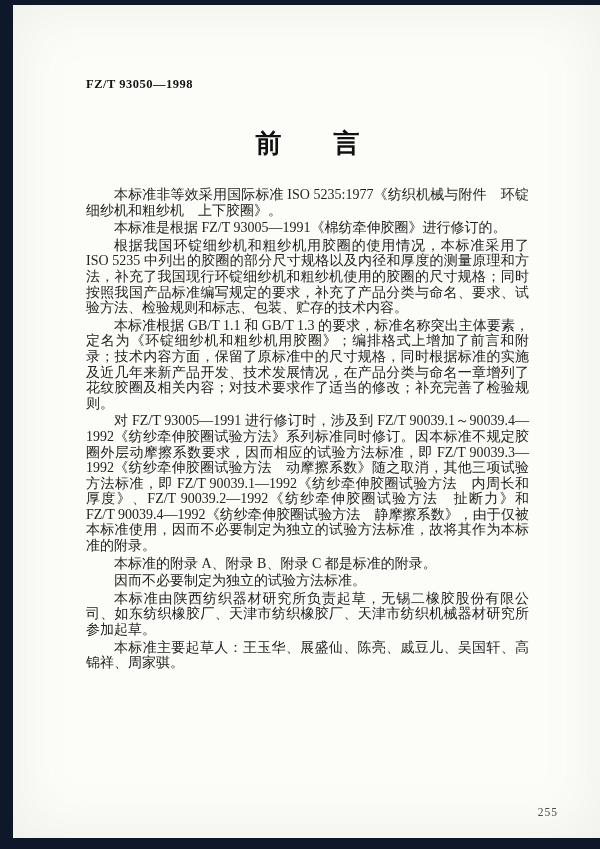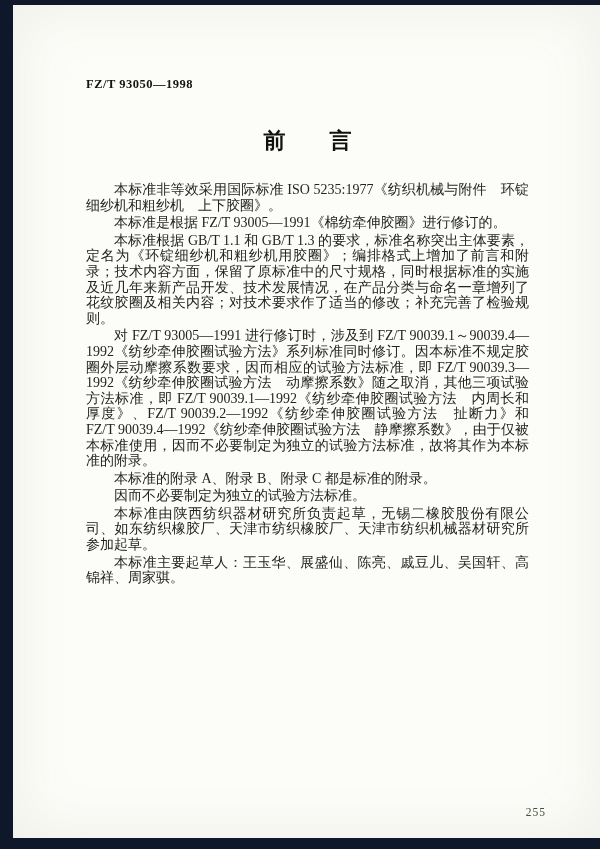--- a/index.html
+++ b/index.html
@@ -38,55 +38,56 @@
     margin-top: 72px;
     font-size: 12.5px;
     font-weight: bold;
     letter-spacing: 0.5px;
     color: #141414;
   }
   .doc-title {
     margin-top: 34px;
     margin-bottom: 26px;
     text-align: center;
-    font-size: 22px;
+    font-size: 26px;
     font-weight: bold;
     color: #111;
   }
   .body-text p {
     margin: 0 0 2px 0;
     font-size: 14px;
     line-height: 15.6px;
     text-align: justify;
     text-indent: 2em;
     color: #232323;
   }
   .page-number {
     position: absolute;
-    right: 55px;
+    right: 43px;
     bottom: 20px;
     font-size: 11.5px;
     color: #44503f;
     letter-spacing: 1px;
   }
 </style>
 </head>
 <body>
 
 <div class="scan">
   <div class="paper">
     <div class="content">
 
       <div class="doc-code">FZ/T 93050—1998</div>
 
       <div class="doc-title">前　　言</div>
 
       <div class="body-text">
         <p>本标准非等效采用国际标准 ISO 5235:1977《纺织机械与附件　环锭细纱机和粗纱机　上下胶圈》。</p>
         <p>本标准是根据 FZ/T 93005—1991《棉纺牵伸胶圈》进行修订的。</p>
+        <p>根据我国环锭细纱机和粗纱机用胶圈的使用情况，本标准采用了 ISO 5235 中列出的胶圈的部分尺寸规格以及内径和厚度的测量原理和方法，补充了我国现行环锭细纱机和粗纱机使用的胶圈的尺寸规格；同时按照我国产品标准编写规定的要求，补充了产品分类与命名、要求、试验方法、检验规则和标志、包装、贮存的技术内容。</p>
         <p>本标准根据 GB/T 1.1 和 GB/T 1.3 的要求，标准名称突出主体要素，定名为《环锭细纱机和粗纱机用胶圈》；编排格式上增加了前言和附录；技术内容方面，保留了原标准中的尺寸规格，同时根据标准的实施及近几年来新产品开发、技术发展情况，在产品分类与命名一章增列了花纹胶圈及相关内容；对技术要求作了适当的修改；补充完善了检验规则。</p>
         <p>对 FZ/T 93005—1991 进行修订时，涉及到 FZ/T 90039.1～90039.4—1992《纺纱牵伸胶圈试验方法》系列标准同时修订。因本标准不规定胶圈外层动摩擦系数要求，因而相应的试验方法标准，即 FZ/T 90039.3—1992《纺纱牵伸胶圈试验方法　动摩擦系数》随之取消，其他三项试验方法标准，即 FZ/T 90039.1—1992《纺纱牵伸胶圈试验方法　内周长和厚度》、FZ/T 90039.2—1992《纺纱牵伸胶圈试验方法　扯断力》和 FZ/T 90039.4—1992《纺纱牵伸胶圈试验方法　静摩擦系数》，由于仅被本标准使用，因而不必要制定为独立的试验方法标准，故将其作为本标准的附录。</p>
         <p>本标准的附录 A、附录 B、附录 C 都是标准的附录。</p>
         <p>因而不必要制定为独立的试验方法标准。</p>
         <p>本标准由陕西纺织器材研究所负责起草，无锡二橡胶股份有限公司、如东纺织橡胶厂、天津市纺织橡胶厂、天津市纺织机械器材研究所参加起草。</p>
         <p>本标准主要起草人：王玉华、展盛仙、陈亮、戚豆儿、吴国轩、高锦祥、周家骐。</p>
       </div>
 
     </div>
 

